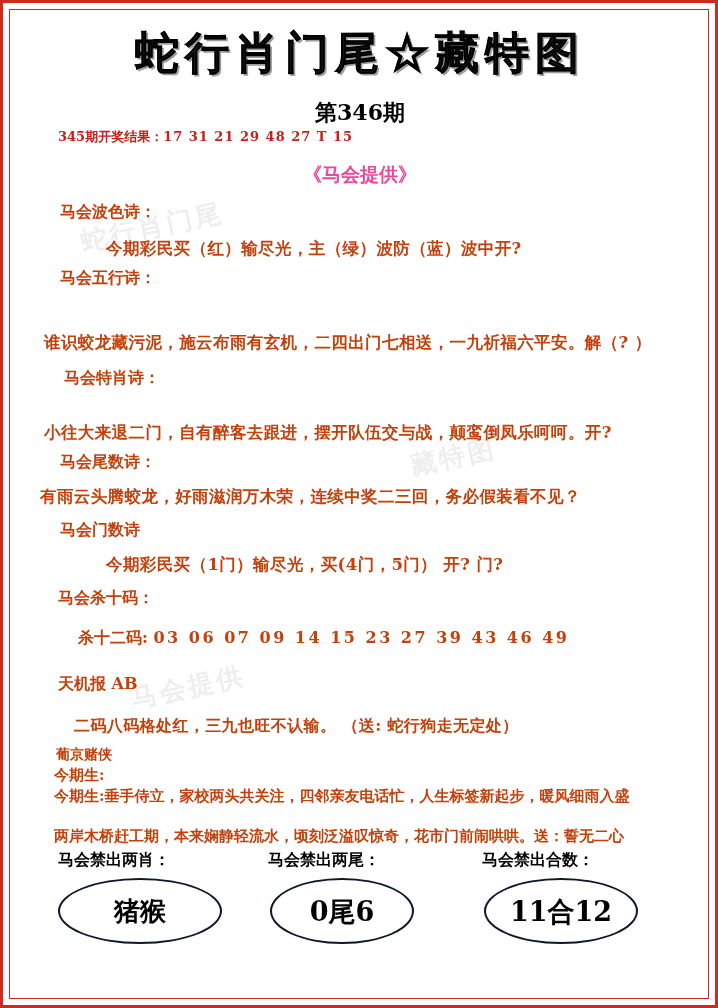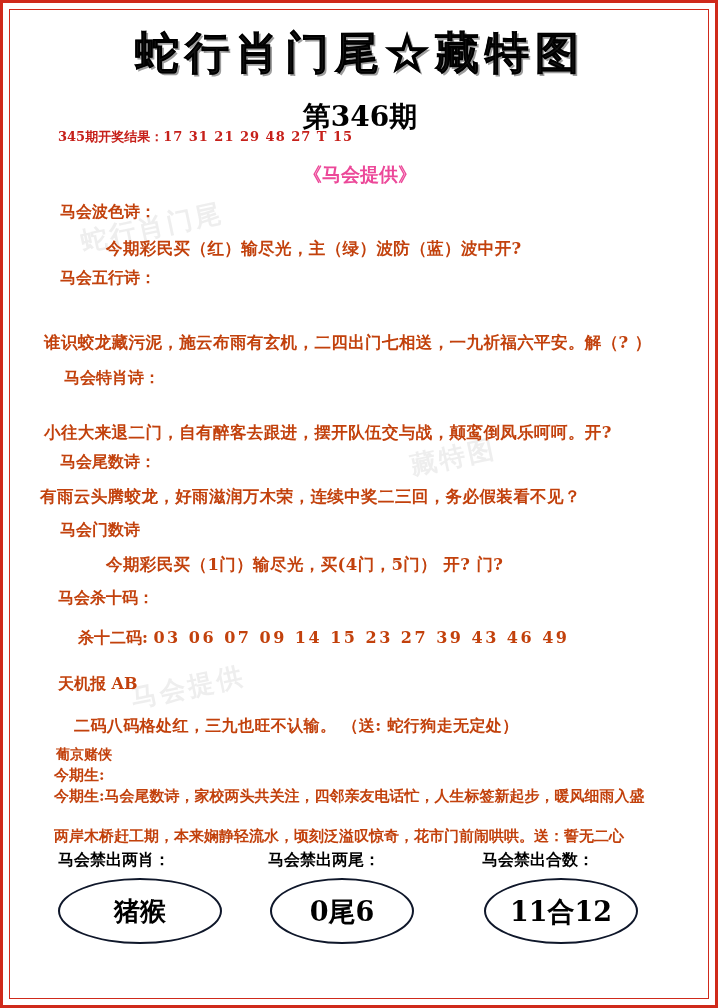--- a/index.html
+++ b/index.html
@@ -50,21 +50,21 @@
     text-shadow: 2px 2px 0 #9d9d9d;
     -webkit-text-stroke: 0.6px #000;
   }
 
   .issue {
     position: absolute;
     left: 0; top: 88px;
     width: 700px;
     text-align: center;
     font-family: "DejaVu Serif", serif;
-    font-size: 28px;
+    font-size: 22px;
     font-weight: bold;
     color: #000;
   }
 
   .result-line {
     position: absolute;
     left: 48px; top: 118px;
     font-family: "DejaVu Serif", serif;
     font-size: 13px;
     font-weight: bold;
@@ -193,21 +193,21 @@
     </div>
 
     <div class="blk label" style="left:48px; top:664px;">天机报 AB</div>
 
     <div class="blk body-line ind" style="left:64px; top:706px;">二码八码格处红，三九也旺不认输。   （送: 蛇行狗走无定处）</div>
 
     <div class="blk" style="left:46px; top:736px; font-size:14px; font-weight:bold;">葡京赌侠</div>
 
     <div class="blk" style="left:44px; top:756px; font-size:15px; font-weight:bold;">今期生:</div>
 
-    <div class="blk smalltext" style="left:44px; top:776px; width:640px; white-space:nowrap;">今期生:马会尾数诗，家校两头共关注，四邻亲友电话忙，人生标签新起步，暖风细雨入盛</div>
+    <div class="blk smalltext" style="left:44px; top:776px; width:640px; white-space:nowrap;">今期生:垂手侍立，家校两头共关注，四邻亲友电话忙，人生标签新起步，暖风细雨入盛</div>
     <div class="blk smalltext" style="left:44px; top:816px; width:640px; white-space:nowrap;">两岸木桥赶工期，本来娴静轻流水，顷刻泛溢叹惊奇，花市门前闹哄哄。送：誓无二心</div>
 
     <div class="bot-head" style="left:48px; top:840px;">马会禁出两肖：</div>
     <div class="bot-head" style="left:258px; top:840px;">马会禁出两尾：</div>
     <div class="bot-head" style="left:472px; top:840px;">马会禁出合数：</div>
 
     <div class="oval" style="left:48px; top:868px; width:160px; height:62px; font-size:26px;">
       <span>猪猴</span>
     </div>
     <div class="oval" style="left:260px; top:868px; width:140px; height:62px; font-size:27px;align-items:center;">

